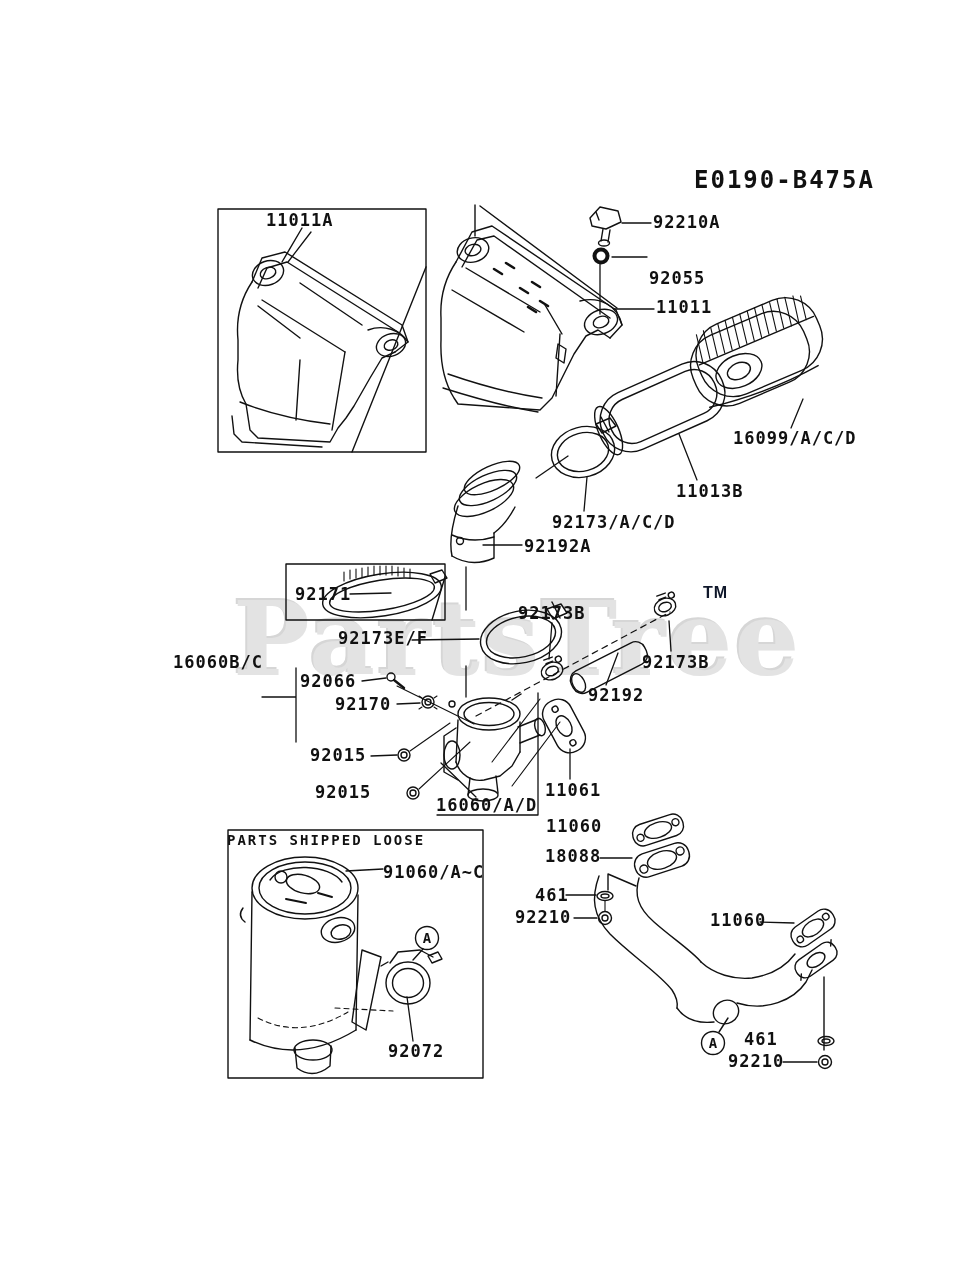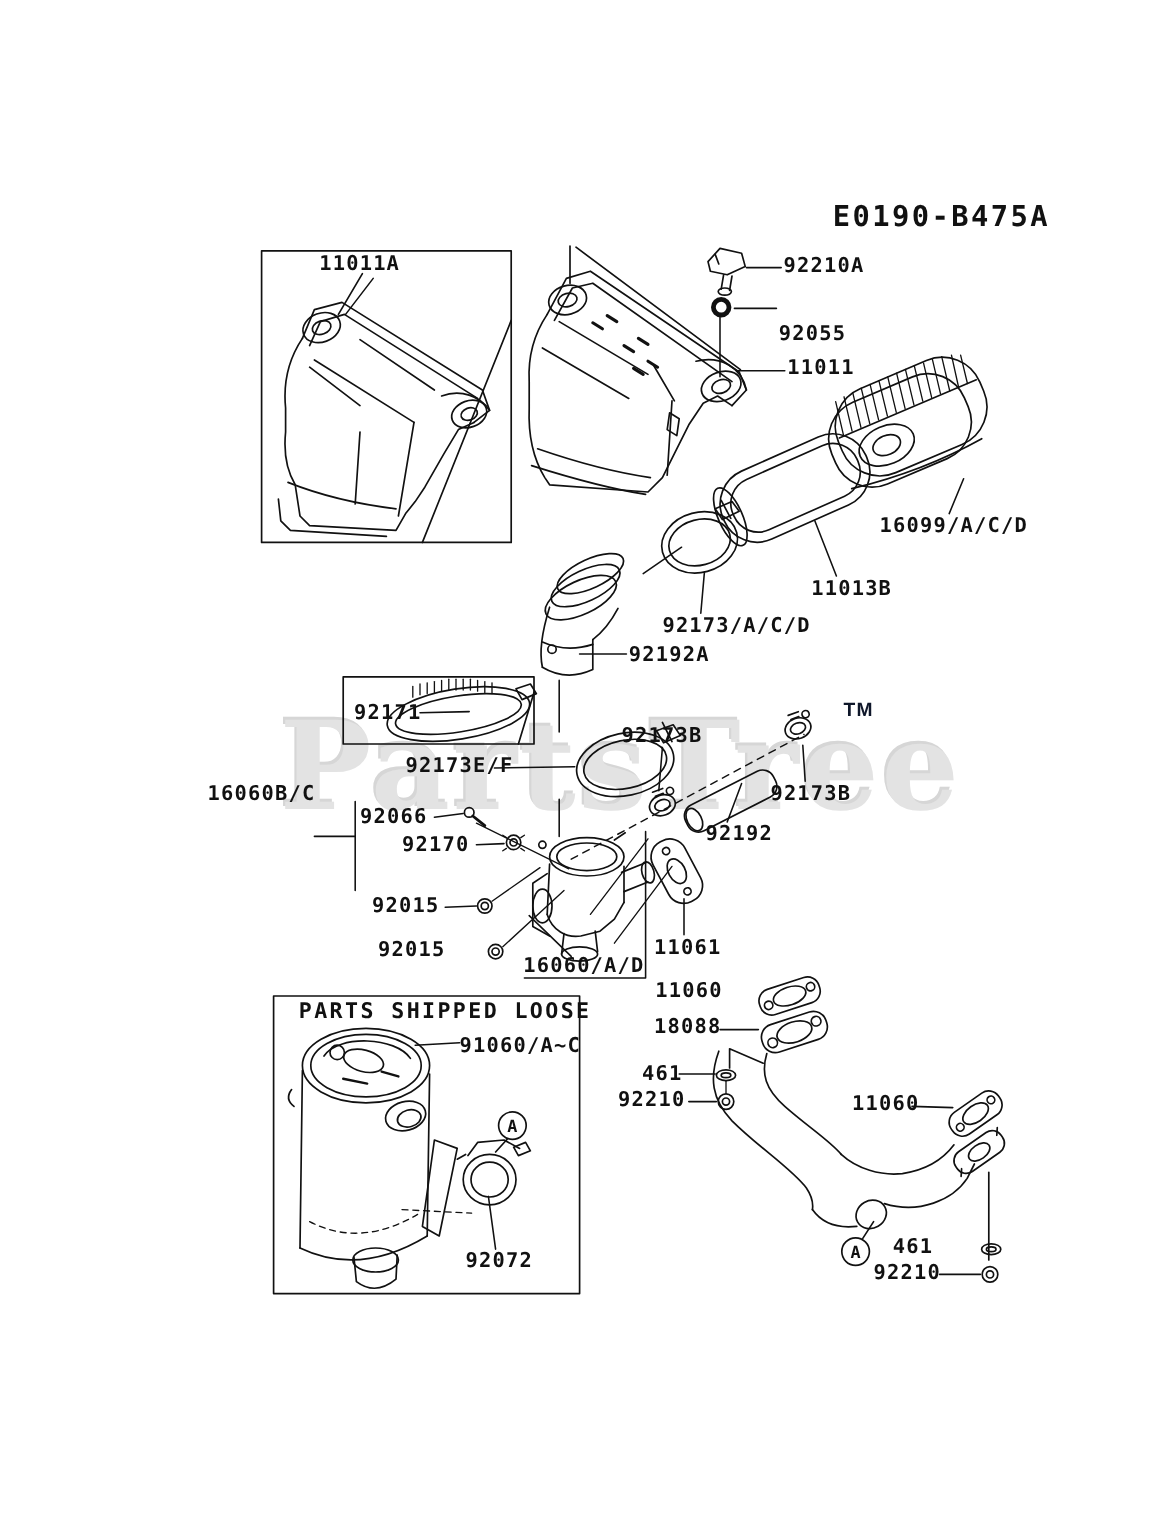--- a/index.html
+++ b/index.html
@@ -7,21 +7,21 @@
          font-family:"DejaVu Sans Mono", monospace;color:#111;}
   .watermark{position:absolute;left:233px;top:588px;font-family:"DejaVu Serif", serif;
              font-weight:bold;font-size:102px;line-height:1;color:#e3e3e3;
              text-shadow:-2px -2px 0 #d6d6d6;letter-spacing:2px;user-select:none;}
   .tm{position:absolute;left:703px;top:584px;font-family:"Liberation Sans",sans-serif;
       font-weight:bold;font-size:16px;color:#0f172a;letter-spacing:1px;}
   .diagram-title{position:absolute;left:694px;top:166px;font-size:24px;font-weight:bold;
                  letter-spacing:2px;white-space:nowrap;}
   .part-label{position:absolute;font-size:17px;font-weight:bold;letter-spacing:1px;
               white-space:nowrap;cursor:pointer;}
-  .box-title{position:absolute;left:249px;top:832px;font-size:18px;font-weight:bold;
+  .box-title{position:absolute;left:227px;top:832px;font-size:14px;font-weight:bold;
              letter-spacing:2px;white-space:nowrap;}
   svg.lineart{position:absolute;left:0;top:0;z-index:2;}
   .labels-layer{position:absolute;left:0;top:0;width:100%;height:100%;z-index:3;}
   .wm-layer{position:absolute;left:0;top:0;width:100%;height:100%;z-index:1;}
 </style>
 </head>
 <body>
 
 <div class="stage">
 

